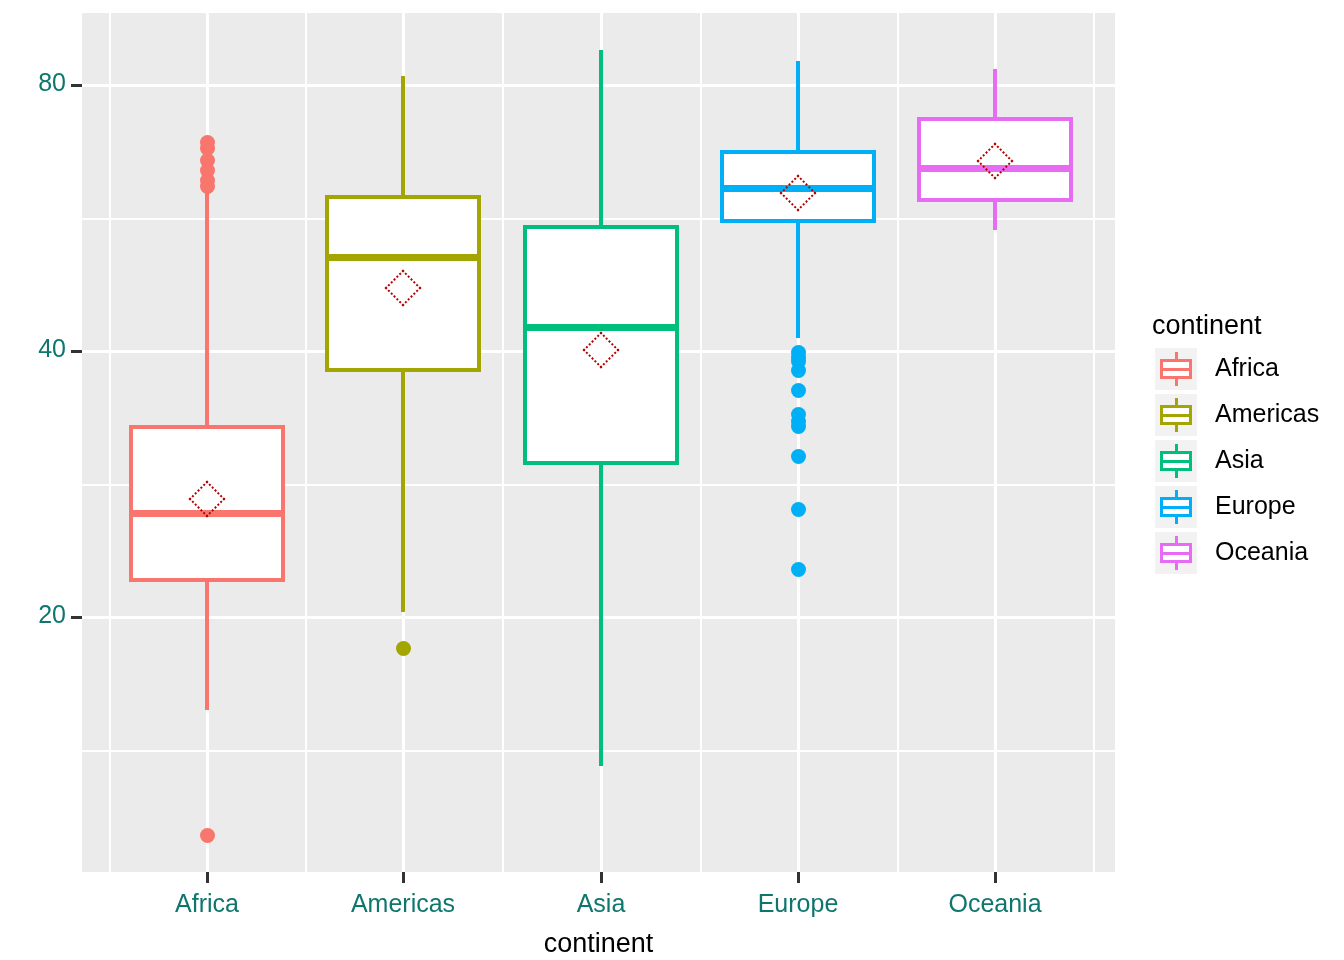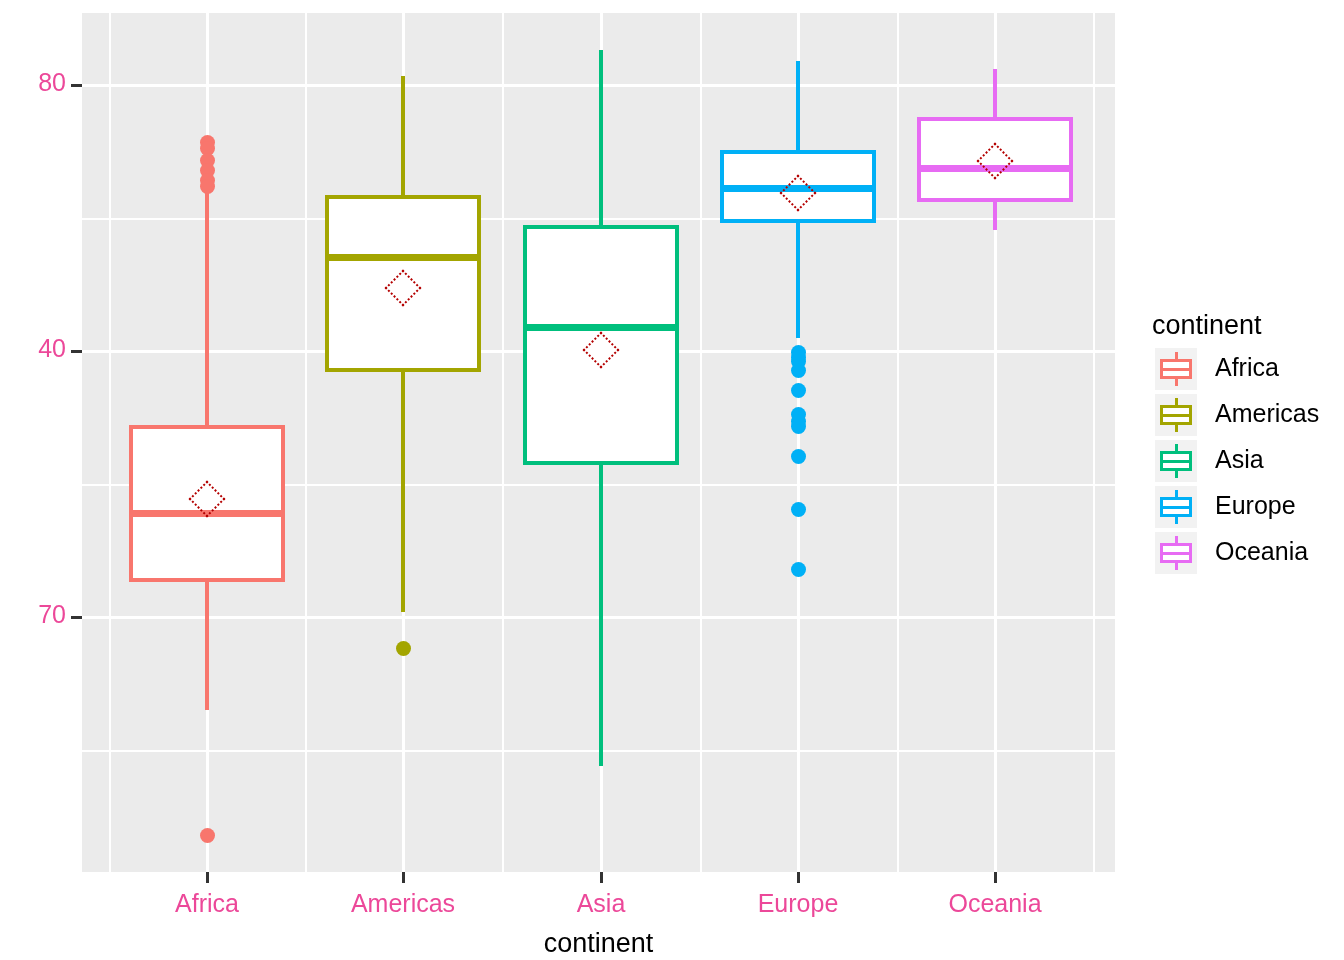--- a/index.html
+++ b/index.html
@@ -30,21 +30,21 @@
     position: absolute;
     background: #FFFFFF;
   }
   .gridline-major-h { height: 3px; left: 0; right: 0; }
   .gridline-minor-h { height: 2px; left: 0; right: 0; }
   .gridline-major-v { width: 3px; top: 0; bottom: 0; }
   .gridline-minor-v { width: 2px; top: 0; bottom: 0; }
 
   .axis-text {
     position: absolute;
-    color: #ec4899;
+    color: #0f766e;
     font-size: 25px;
     white-space: nowrap;
   }
   .y-tick-label { text-align: right; }
   .x-tick-label { text-align: center; }
   .tick-mark {
     position: absolute;
     background: #333333;
   }
   .axis-title {
@@ -178,21 +178,21 @@
         <div class="whisker" style="left: 911px; top: 189.04px; width: 4px; height: 27.93px; background: rgb(231, 107, 243);"></div>
         <div class="box-rect" style="left: 835px; top: 103.92px; width: 156px; height: 85.12px; border: 4px solid rgb(231, 107, 243);"></div>
         <div class="median-line" style="left: 835px; top: 152.29px; width: 156px; height: 7px; background: rgb(231, 107, 243);"></div>
         <div class="mean-diamond" style="left: 900px; top: 134.81px; width: 26px; height: 26px; border-color: rgb(180, 0, 0);"></div>
       </div>
     </div>
     <div class="axis-text y-tick-label" style="left: 18px; top: 68px; width: 48px;">80</div>
     <div class="tick-mark" style="left: 71px; top: 84px; width: 11px; height: 3px;"></div>
     <div class="axis-text y-tick-label" style="left: 18px; top: 334px; width: 48px;">40</div>
     <div class="tick-mark" style="left: 71px; top: 350px; width: 11px; height: 3px;"></div>
-    <div class="axis-text y-tick-label" style="left: 18px; top: 600px; width: 48px;">70</div>
+    <div class="axis-text y-tick-label" style="left: 18px; top: 600px; width: 48px;">20</div>
     <div class="tick-mark" style="left: 71px; top: 616px; width: 11px; height: 3px;"></div>
     <div class="axis-text x-tick-label" style="left: 87px; top: 889px; width: 240px;">Africa</div>
     <div class="tick-mark" style="left: 206px; top: 872px; width: 3px; height: 11px;"></div>
     <div class="axis-text x-tick-label" style="left: 283px; top: 889px; width: 240px;">Americas</div>
     <div class="tick-mark" style="left: 402px; top: 872px; width: 3px; height: 11px;"></div>
     <div class="axis-text x-tick-label" style="left: 481px; top: 889px; width: 240px;">Asia</div>
     <div class="tick-mark" style="left: 600px; top: 872px; width: 3px; height: 11px;"></div>
     <div class="axis-text x-tick-label" style="left: 678px; top: 889px; width: 240px;">Europe</div>
     <div class="tick-mark" style="left: 797px; top: 872px; width: 3px; height: 11px;"></div>
     <div class="axis-text x-tick-label" style="left: 875px; top: 889px; width: 240px;">Oceania</div>

